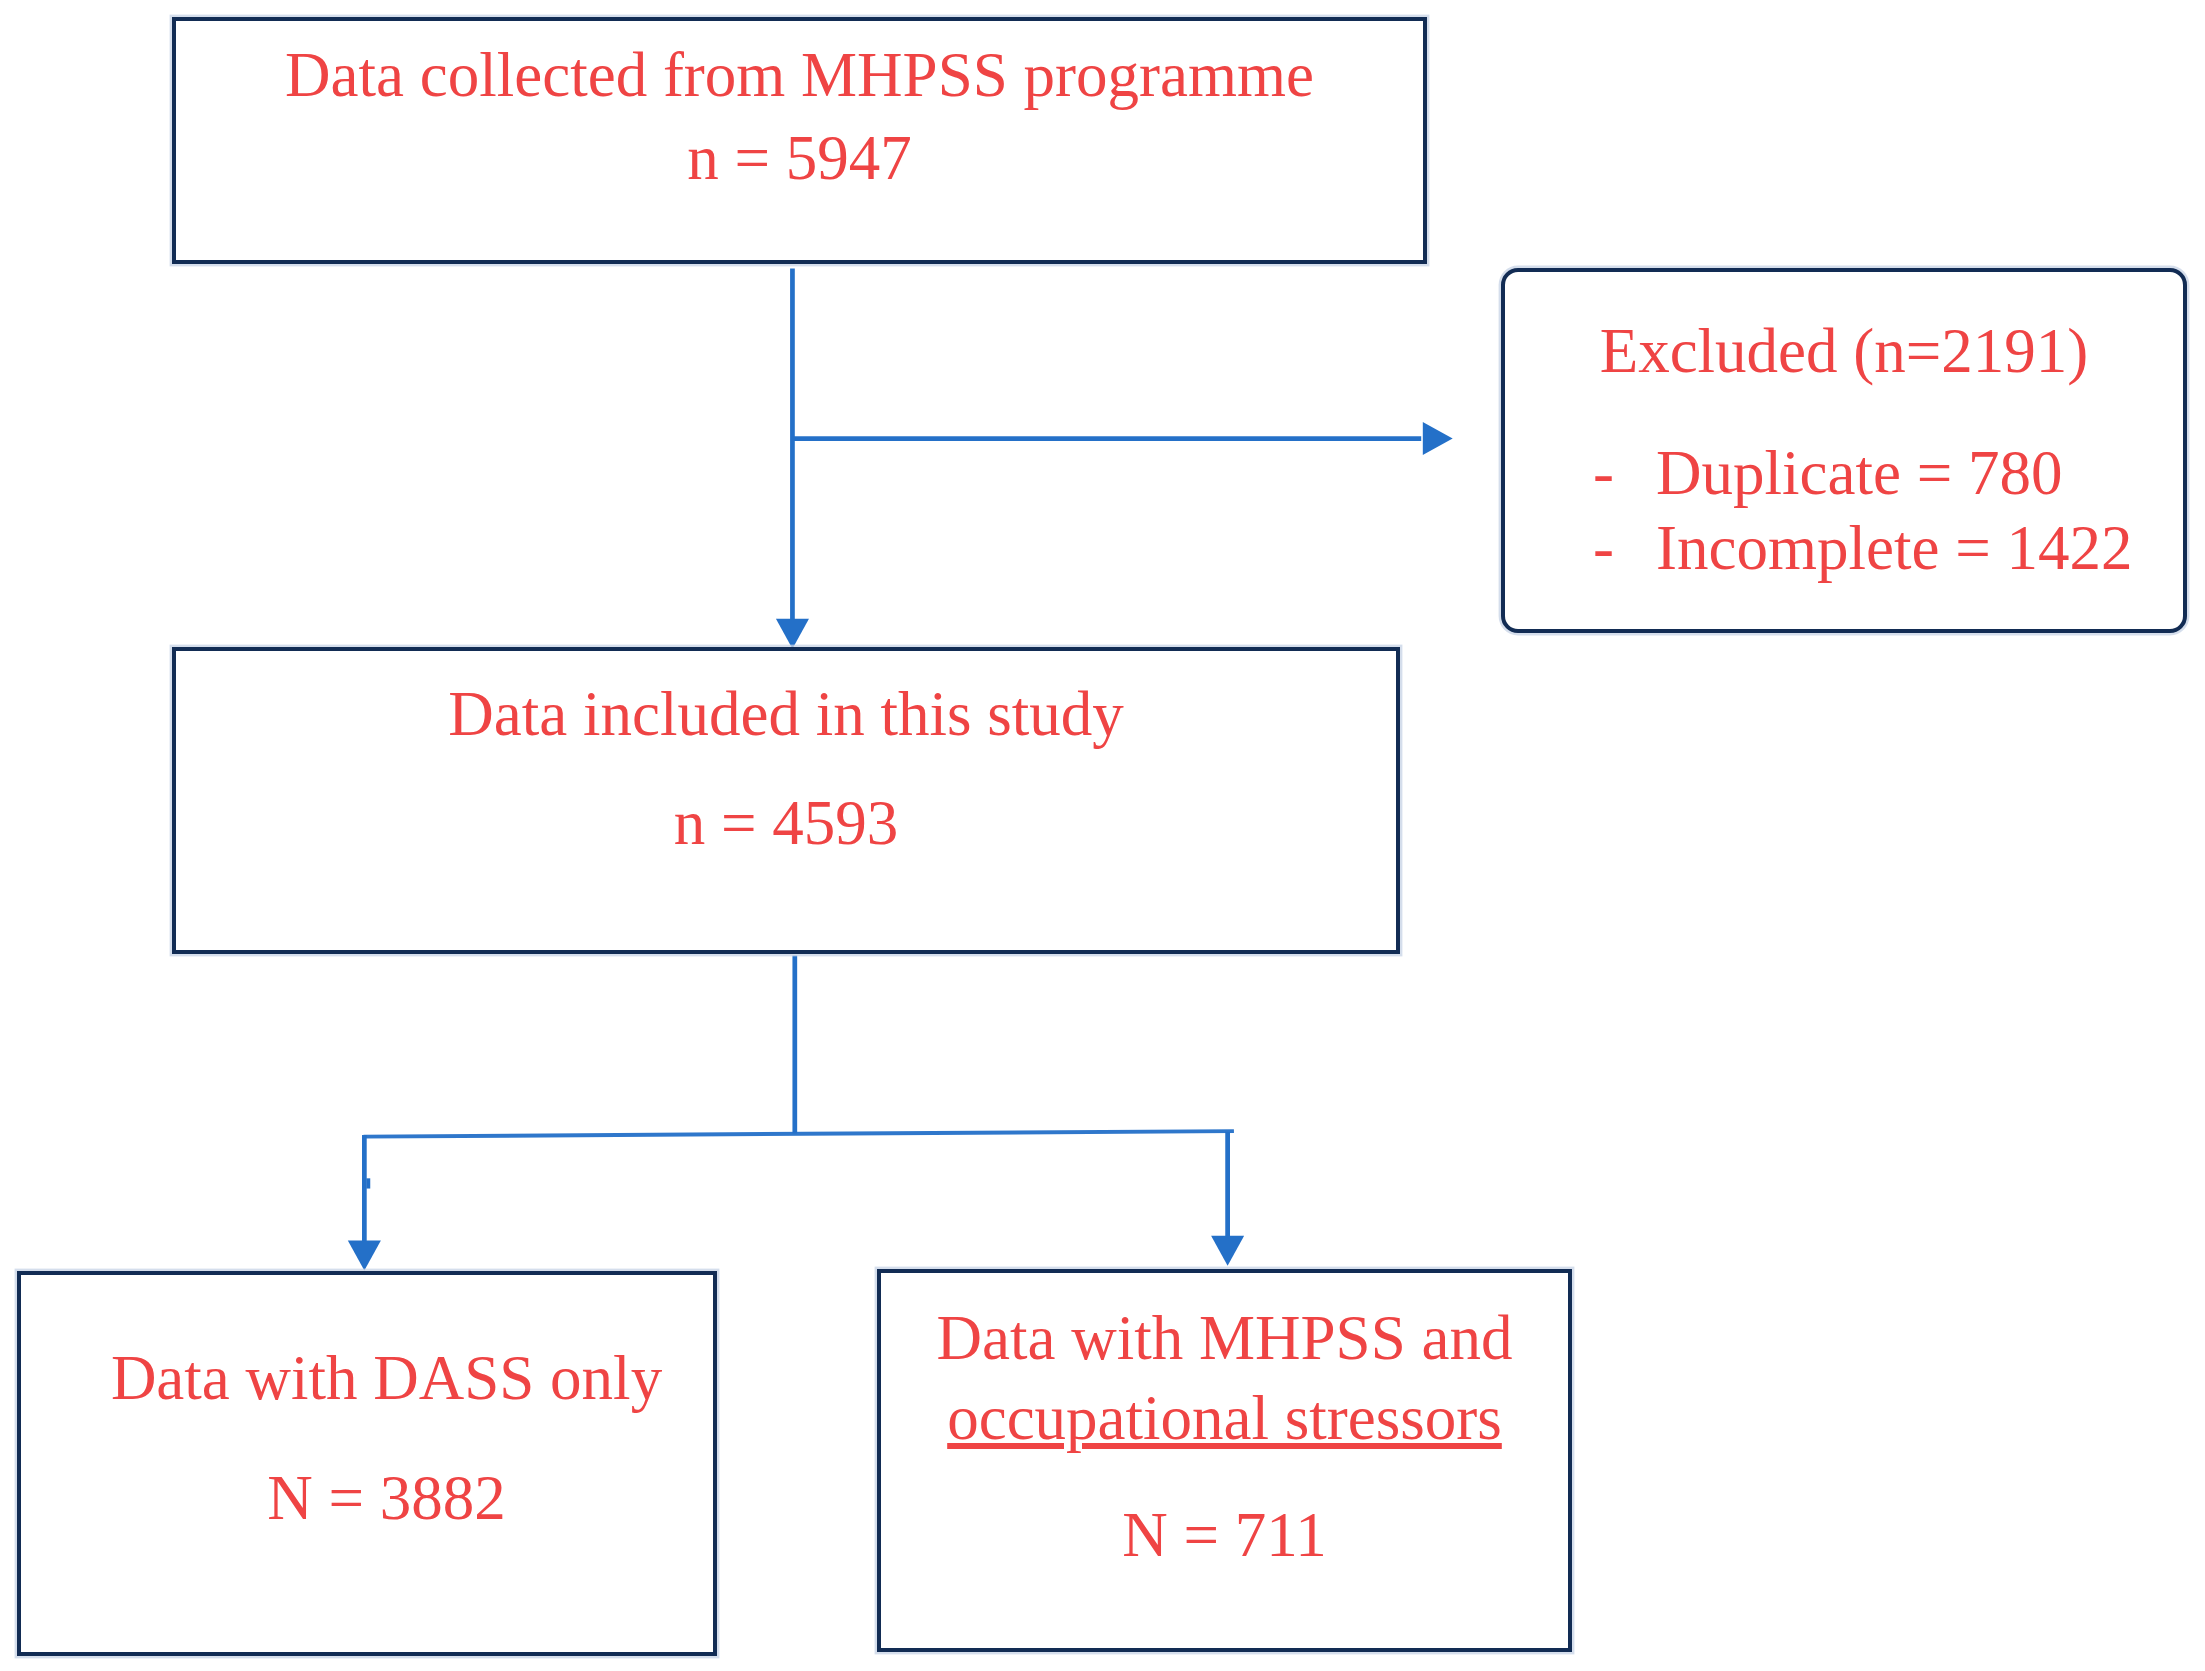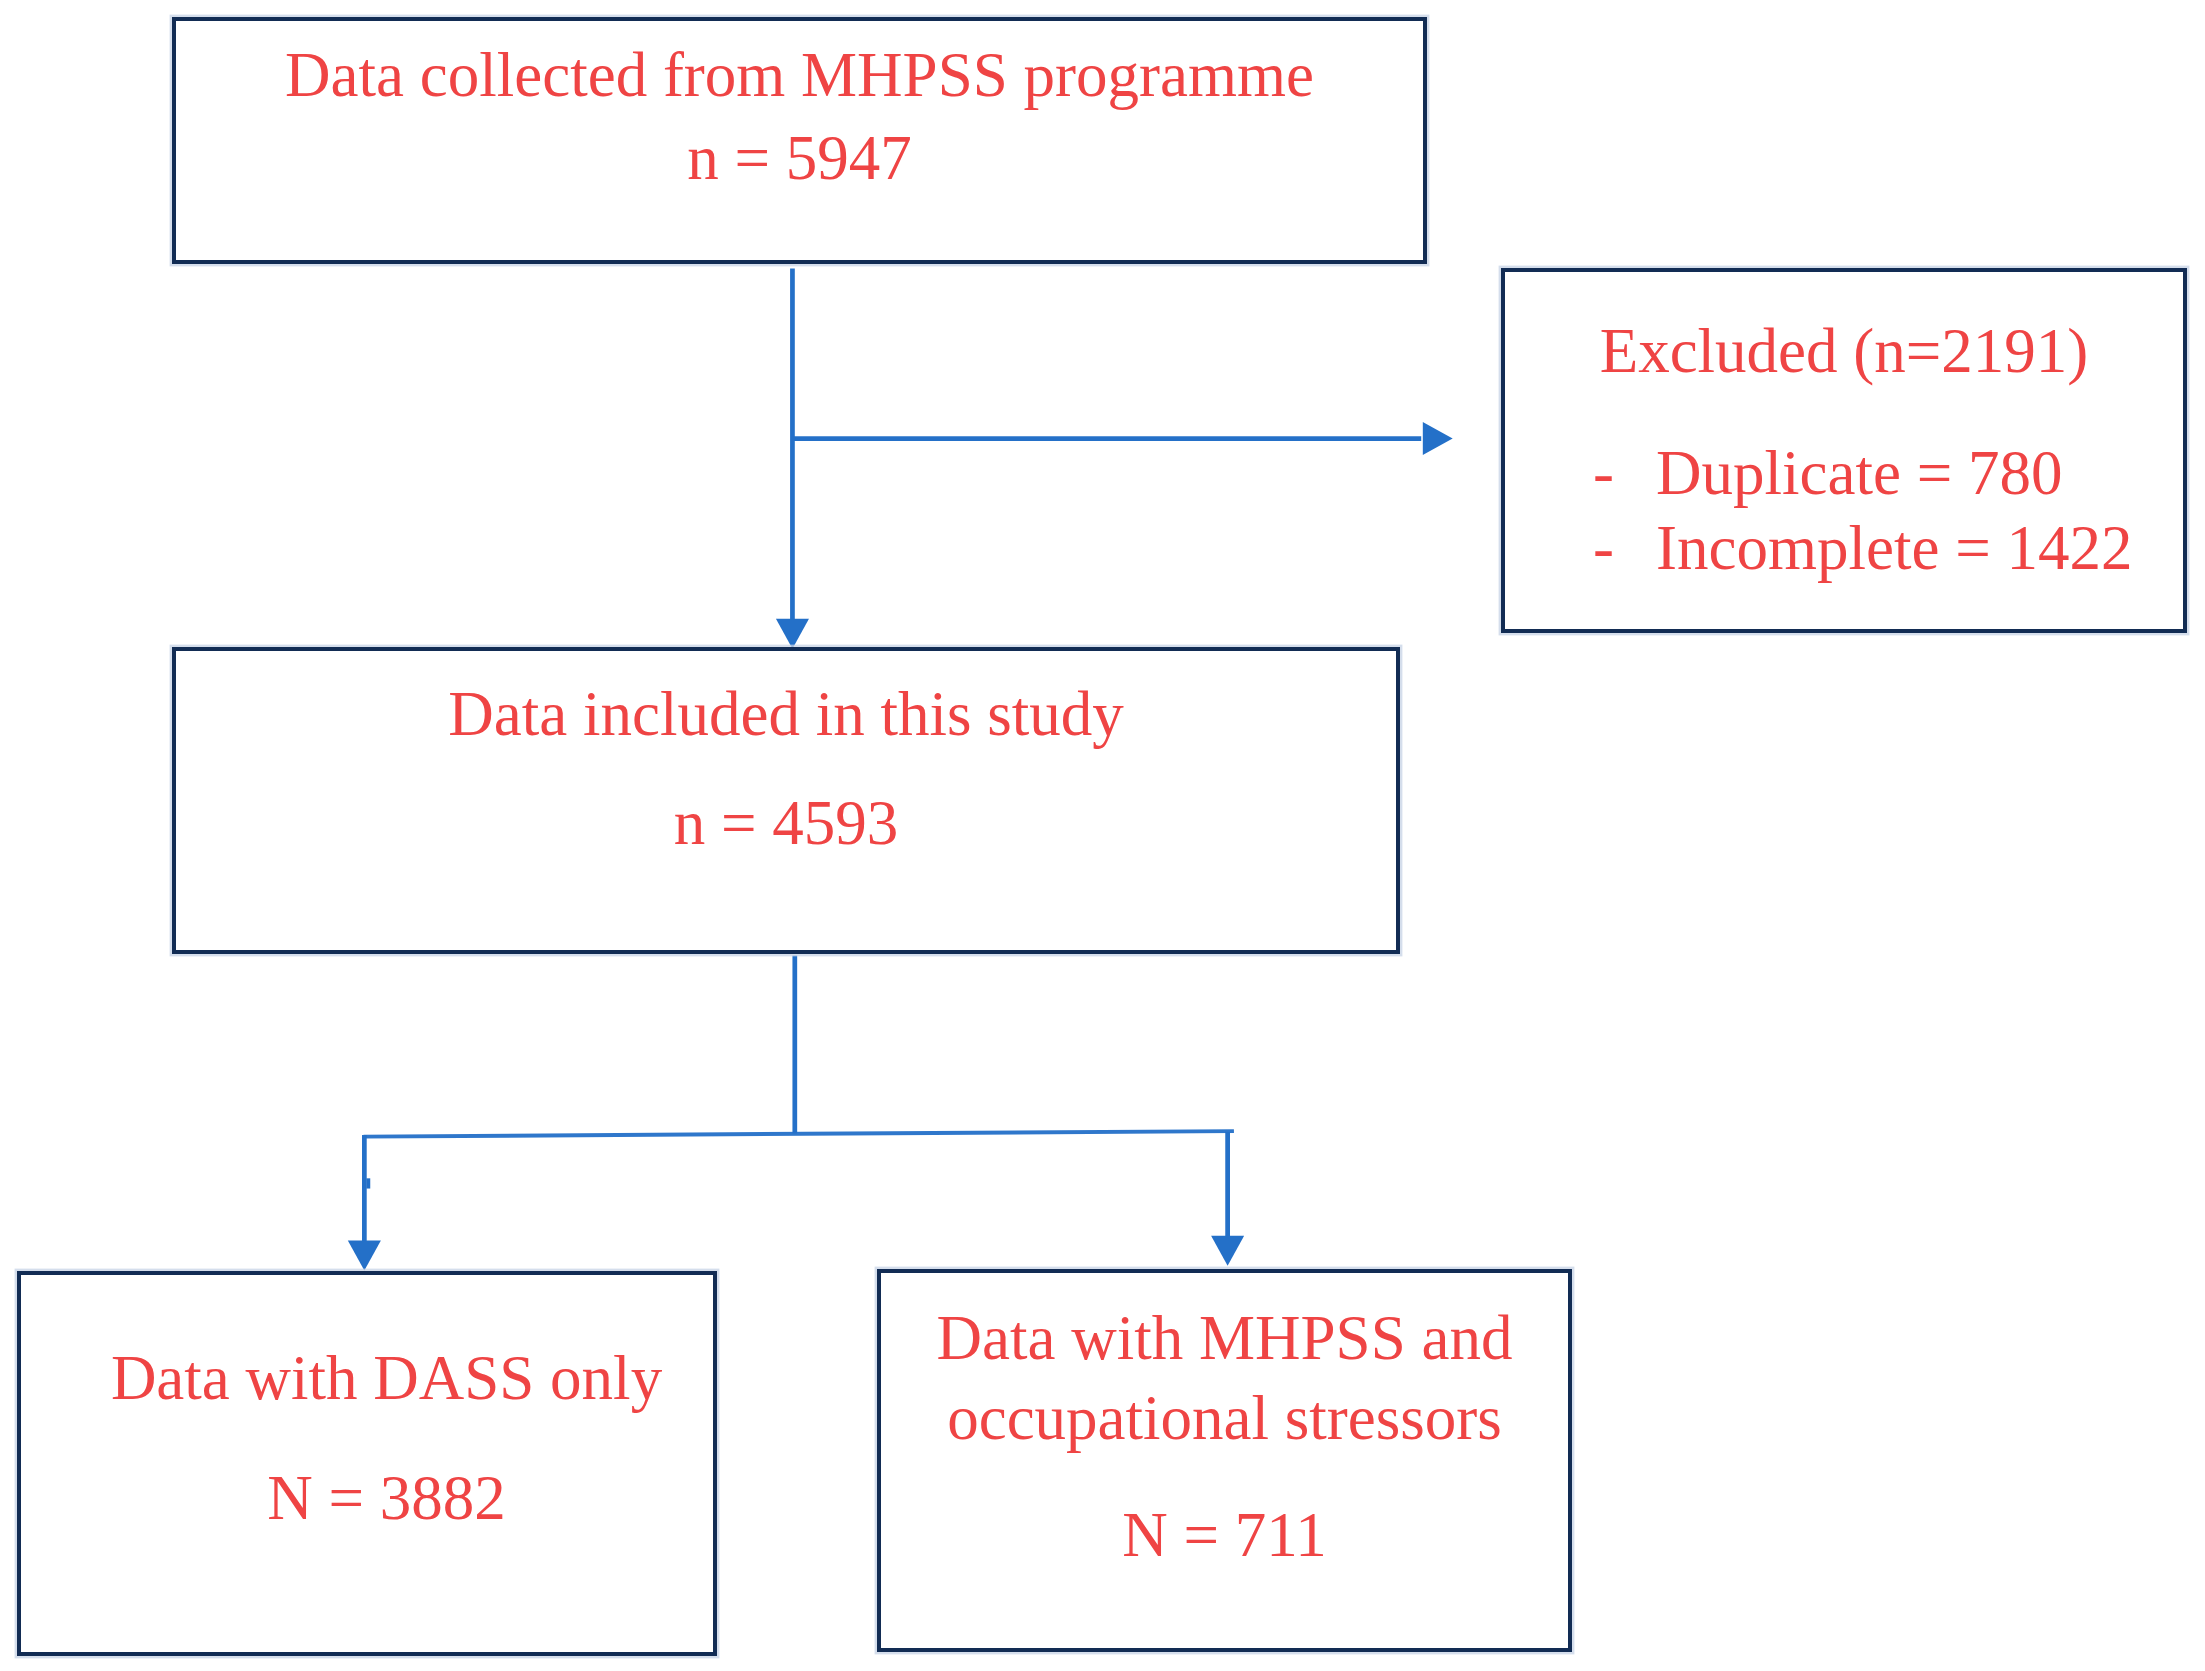--- a/index.html
+++ b/index.html
@@ -25,40 +25,40 @@
     box-shadow:0 0 0 2.4px var(--halo);
     font-size:63px;
     line-height:63px;
     text-align:center;
   }
   .fbox .line{white-space:nowrap;}
   
   #source-box{left:172px;top:17.3px;width:1255px;height:247px;padding-top:23px;}
   #source-box .count{margin-top:19.7px;}
   
-  #excluded-box{left:1501px;top:268px;width:686px;height:365px;padding-top:48px;}
+  #excluded-box{left:1501px;top:268px;width:686px;height:365px;padding-top:48px;border-radius:17px;}
   #excluded-box .ex-list{
     margin-top:59px;
     padding-left:88px;
     text-align:left;
     display:flex;
     flex-direction:column;
     row-gap:11.8px;
   }
   .ex-item{display:flex;}
   .ex-item .dash{width:63px;flex:0 0 63px;}
   
   #included-box{left:172px;top:647px;width:1228px;height:307px;padding-top:32px;}
   #included-box .count{margin-top:46px;}
   
   #dass-only-box{left:16.5px;top:1271px;width:700px;height:385px;padding-top:72px;padding-left:40px;}
   #dass-only-box .count{margin-top:57px;text-align:center;}
   
   #dass-stressors-box{left:877px;top:1269px;width:695px;height:383px;padding-top:34px;}
-  #dass-stressors-box .line2{margin-top:17.3px;}
+  #dass-stressors-box .line2{margin-top:17.3px;text-decoration:underline;}
   #dass-stressors-box .count{margin-top:54px;}
 
   #flow-arrows{
     position:absolute;
     left:0;top:0;
     width:2205px;height:1672px;
     pointer-events:none;
   }
 </style>
 </head>

